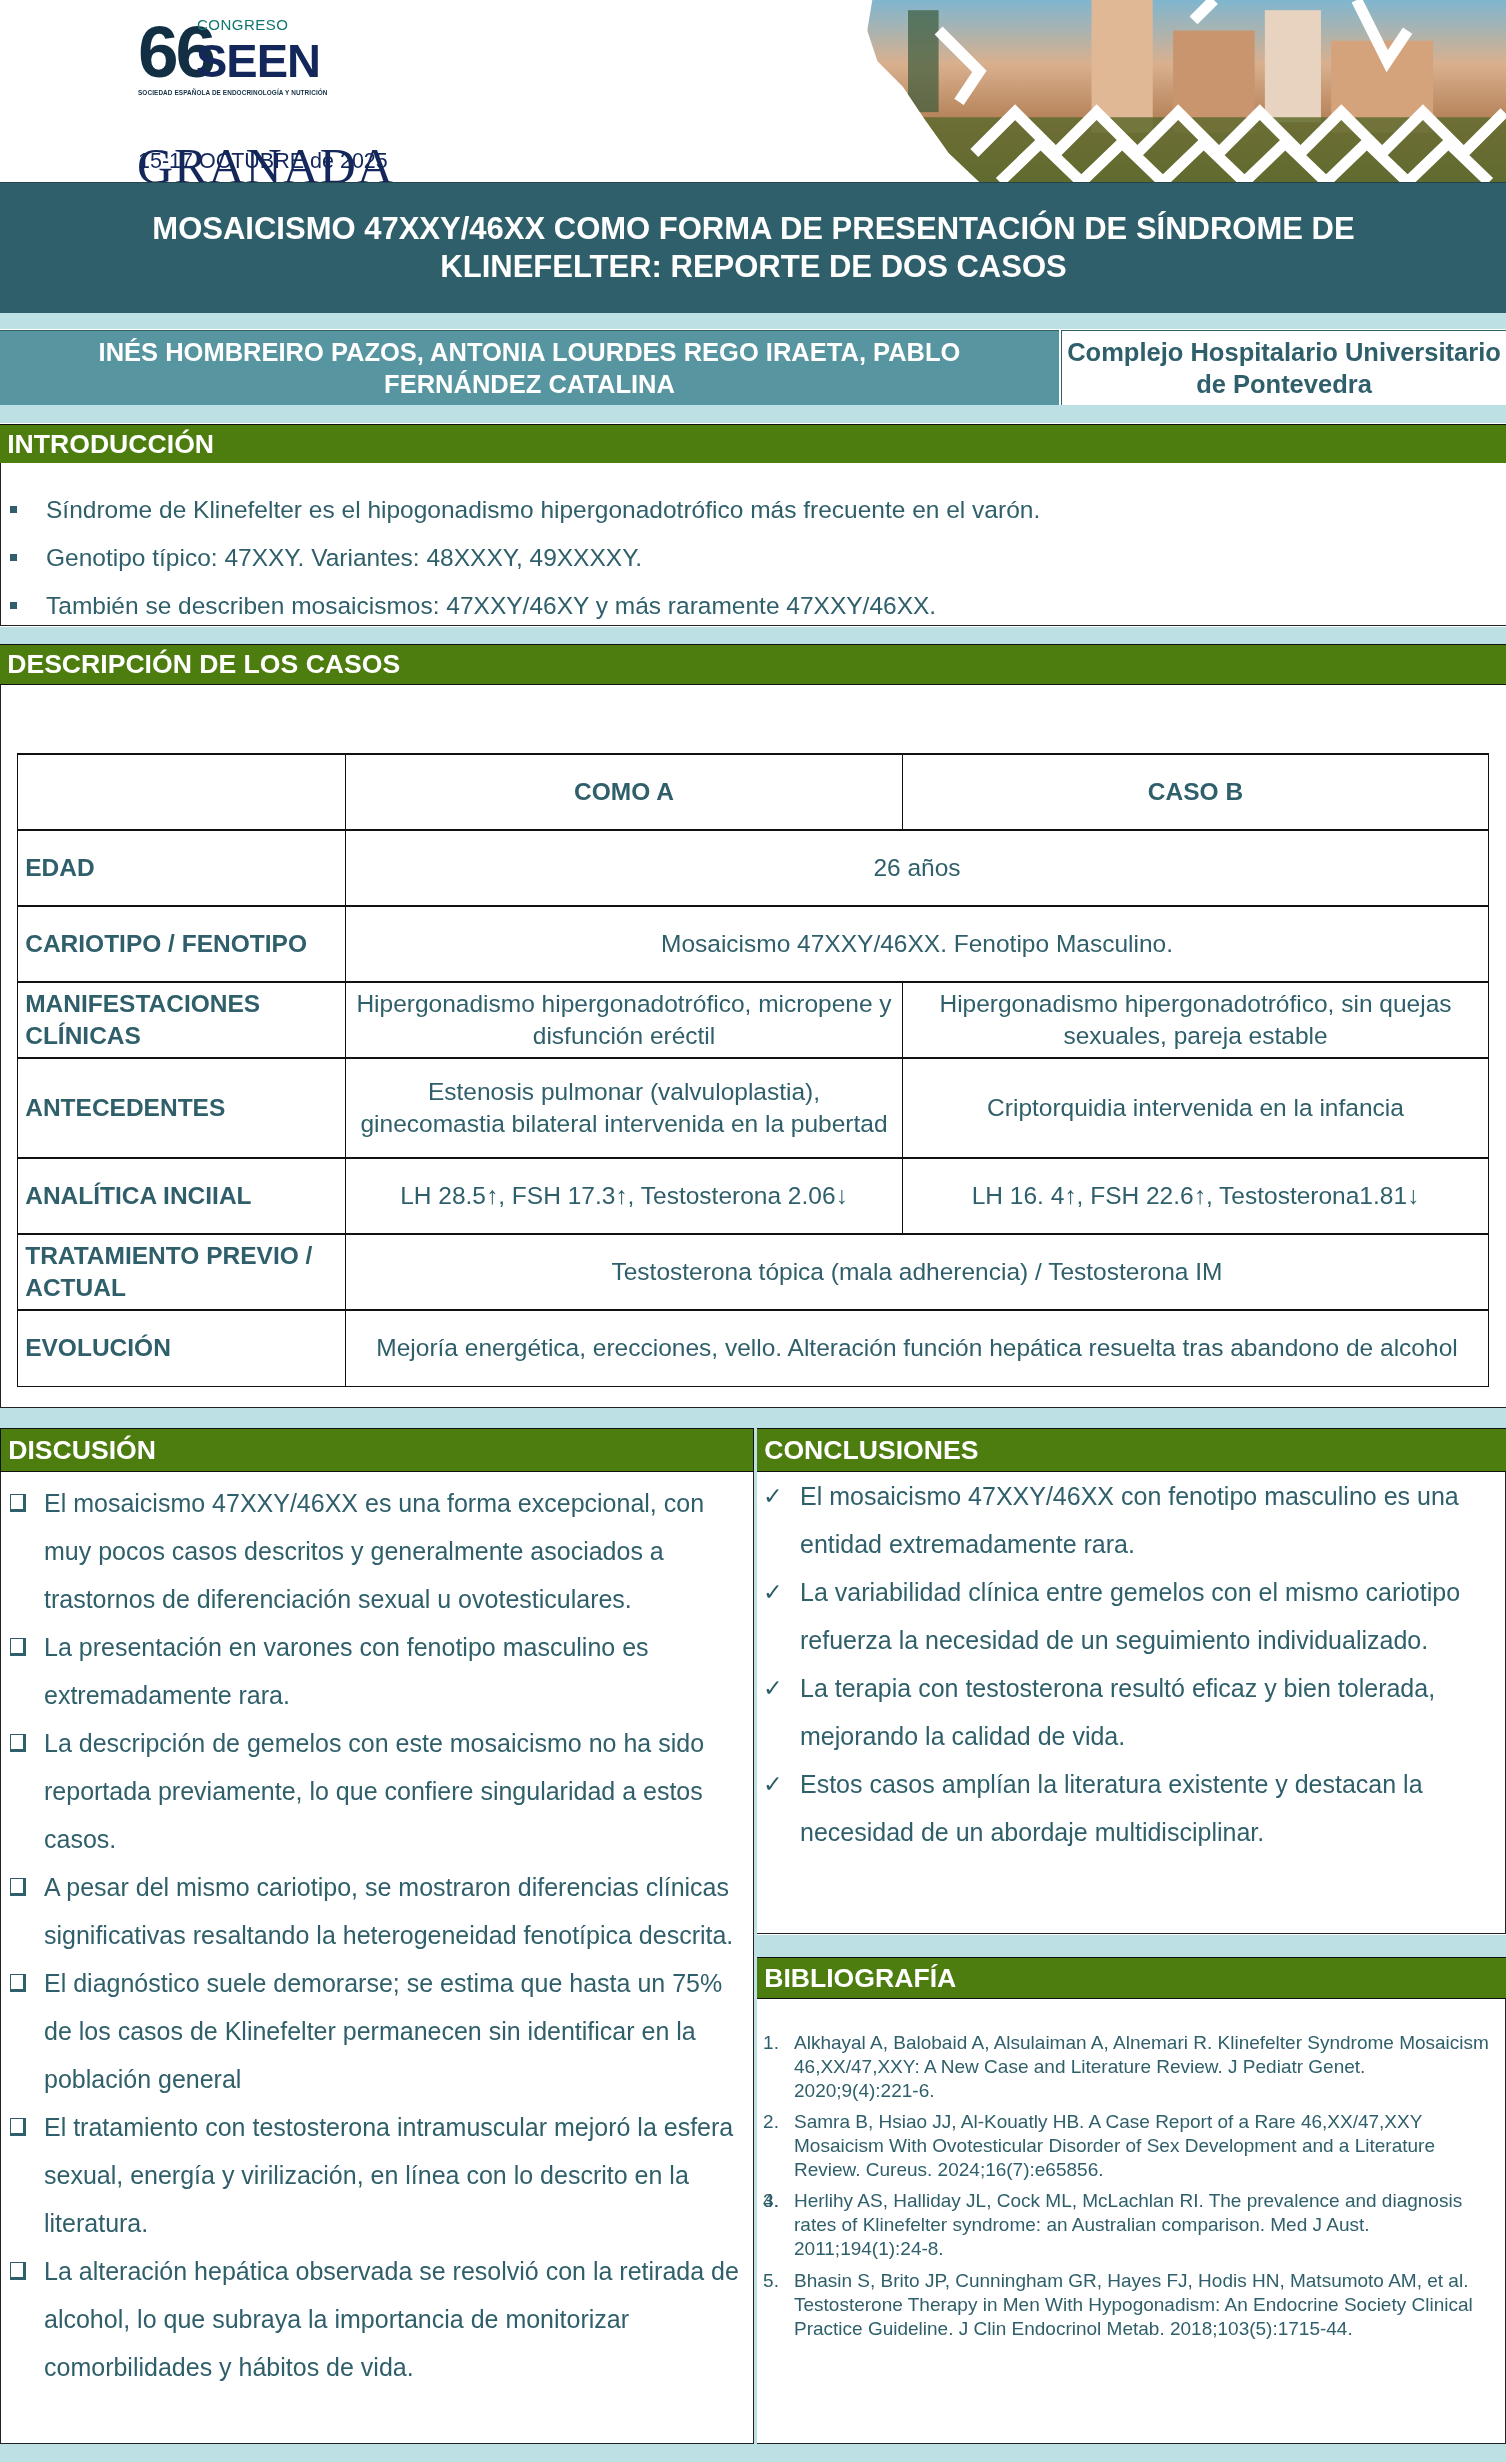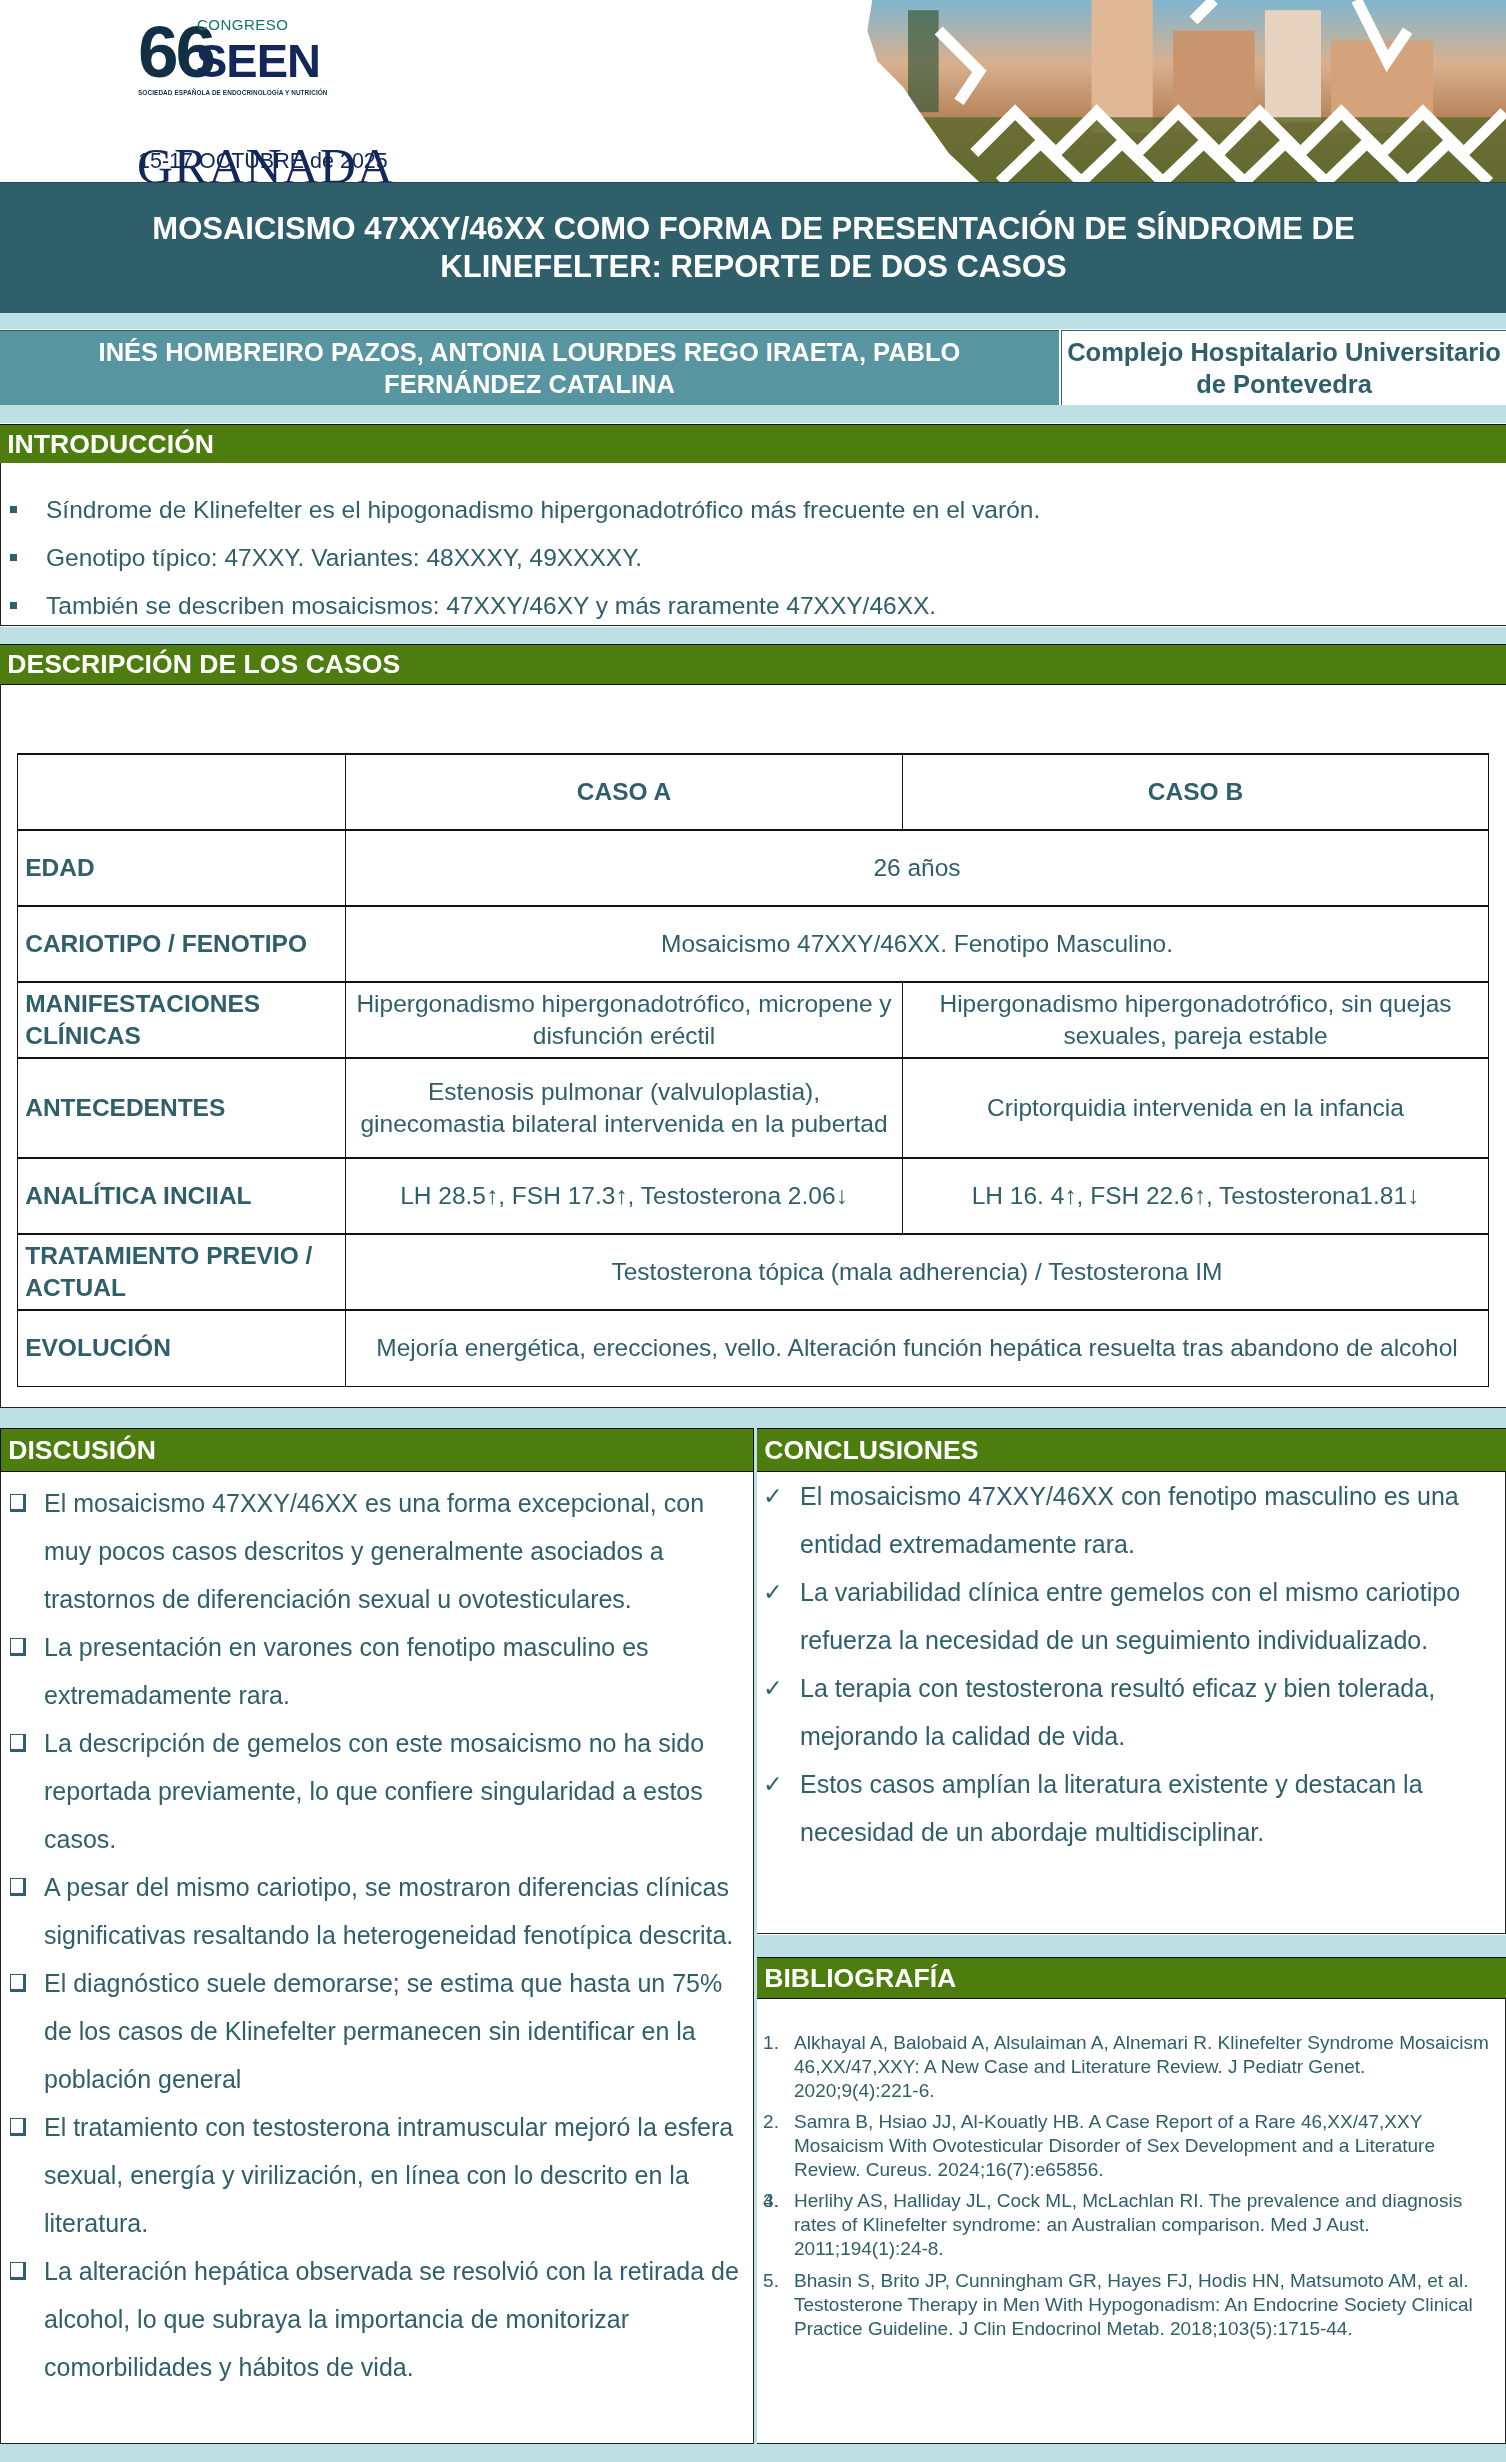--- a/index.html
+++ b/index.html
@@ -132,21 +132,21 @@
 
 <div class="sec-head" style="left:0;top:644px;width:1507px;height:41px;">
   <span>DESCRIPCIÓN DE LOS CASOS</span>
 </div>
 <div class="box" style="left:0;top:685px;width:1507px;height:723px;"></div>
 
 <table class="cases">
   <tbody>
       <tr style="height:76px;">
     <td class="rowlabel"></td>
-    <td class="colhead" style="width:557px;">CASO A</td>
+    <td class="colhead" style="width:557px;">COMO A</td>
     <td class="colhead">CASO B</td>
   </tr>
   <tr style="height:76px;">
     <td class="rowlabel">EDAD</td>
     <td colspan="2">26 años</td>
   </tr>
   <tr style="height:76px;">
     <td class="rowlabel">CARIOTIPO / FENOTIPO</td>
     <td colspan="2">Mosaicismo 47XXY/46XX. Fenotipo Masculino.</td>
   </tr>

